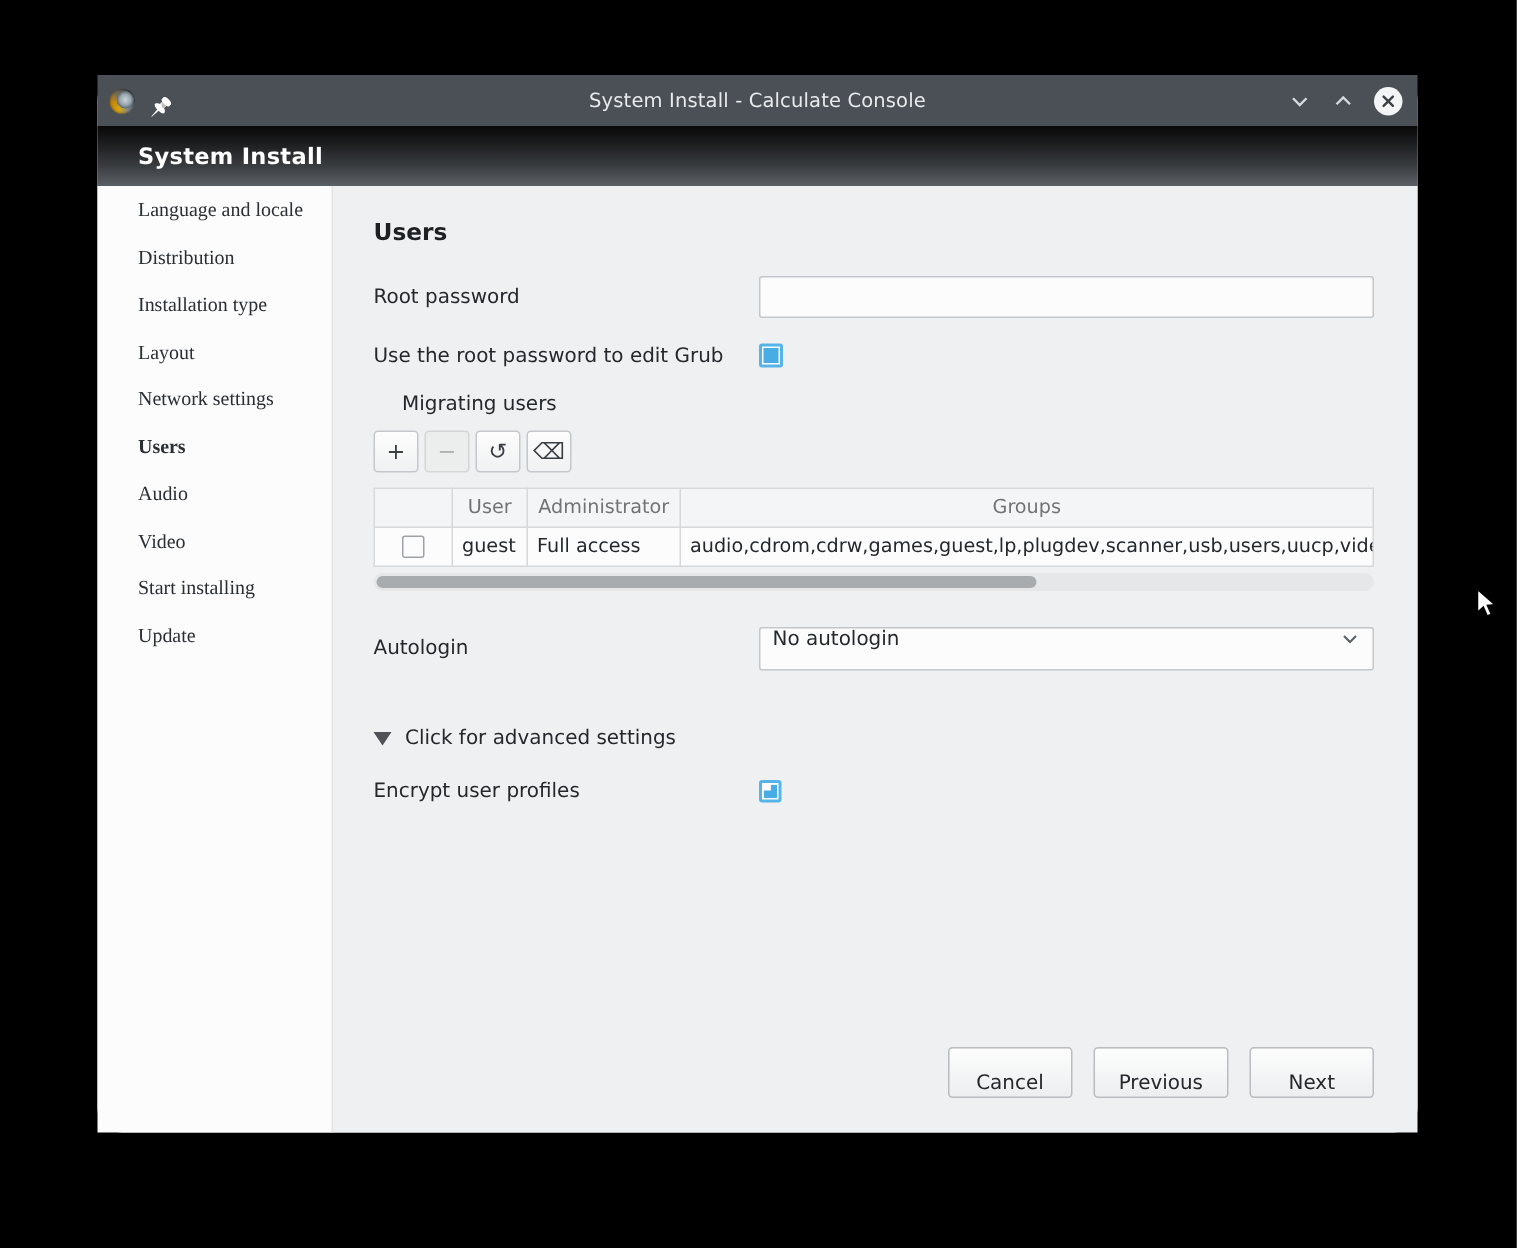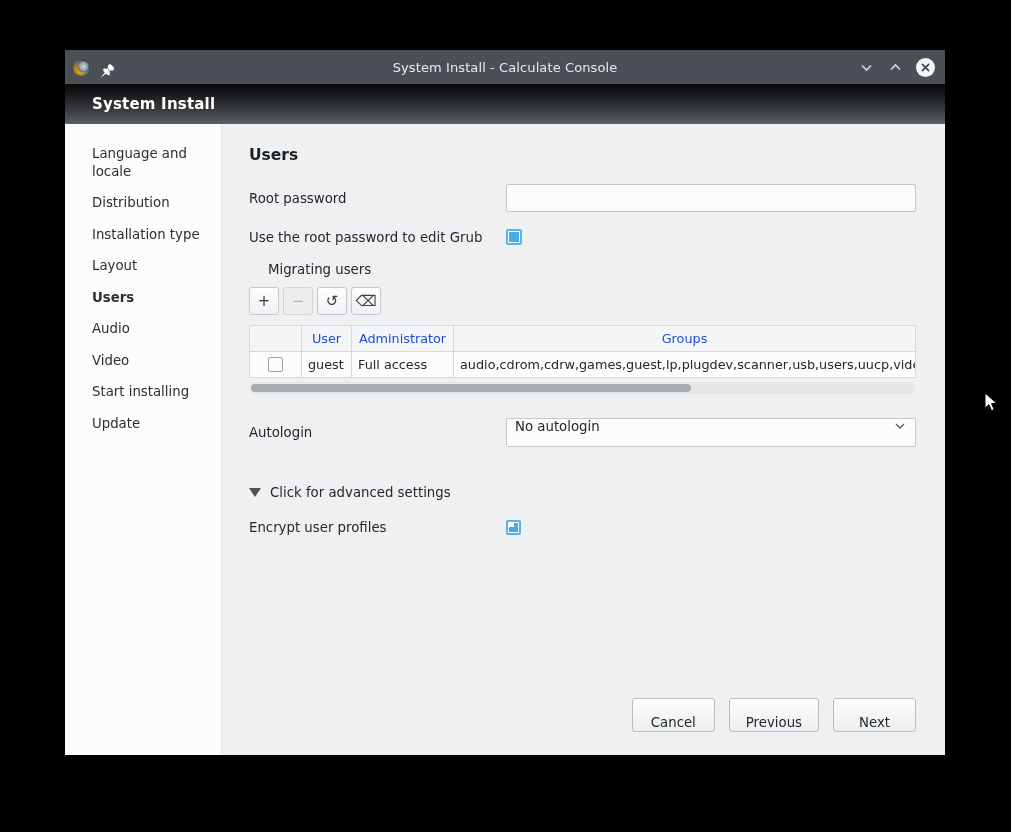--- a/index.html
+++ b/index.html
@@ -68,21 +68,21 @@
   }
 
   
   #body { flex: 1; display: flex; min-height: 0; }
 
   
   #sidebar {
     width: 157px; flex: 0 0 157px;
     background: #fcfcfc;
     border-right: 1px solid #e2e3e5;
-    padding-top: 14px;
+    font-family: Liberation Serif, serif;
   }
   .nav-item {
     padding: 7px 10px 7px 27px;
     font-size: 13.3px; color: #2b2f33; line-height: 1.32;
     cursor: default;
   }
   .nav-item.active { font-weight: bold; }
 
   
   #content {
@@ -147,21 +147,21 @@
   #user-table-wrap { width: 667px; max-width: 100%; }
   table.users {
     width: 667px; border-collapse: collapse;
     table-layout: fixed; background: #fcfcfc;
   }
   table.users th, table.users td {
     border: 1px solid #d6d8da;
     font-size: 12.8px; font-weight: normal; color: #24282c;
     height: 26px; padding: 0 6px;
   }
-  table.users th { background: #f4f5f6; text-align: center; color: #1d4ed8; }
+  table.users th { background: #f4f5f6; text-align: center; color: #737373; }
   table.users td { background: #fcfcfc; }
   th.c-check, td.c-check { width: 52px; }
   th.c-user,  td.c-user  { width: 50px; }
   th.c-admin, td.c-admin { width: 102px; }
   td.c-user, td.c-admin { text-align: left; }
   td.c-groups { white-space: nowrap; overflow: hidden; }
   .cbx-grey {
     width: 15px; height: 15px; border: 1px solid #9ea2a6;
     background: #fcfcfc; border-radius: 2px; margin: 0 auto;
     cursor: default;
@@ -253,20 +253,21 @@
     <div class="htitle">System Install</div>
   </div>
 
   <div id="body">
 
     <div id="sidebar">
       <div class="nav-item">Language and locale</div>
       <div class="nav-item">Distribution</div>
       <div class="nav-item">Installation type</div>
       <div class="nav-item">Layout</div>
+      <div class="nav-item">Network settings</div>
       <div class="nav-item active">Users</div>
       <div class="nav-item">Audio</div>
       <div class="nav-item">Video</div>
       <div class="nav-item">Start installing</div>
       <div class="nav-item">Update</div>
     </div>
 
     <div id="content">
 
       <div class="page-title">Users</div>

